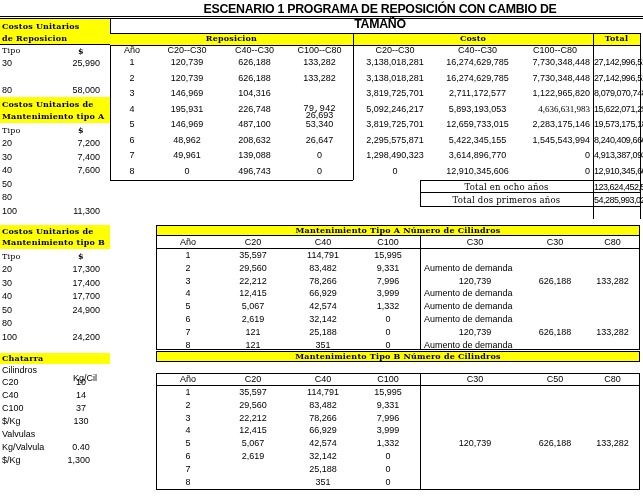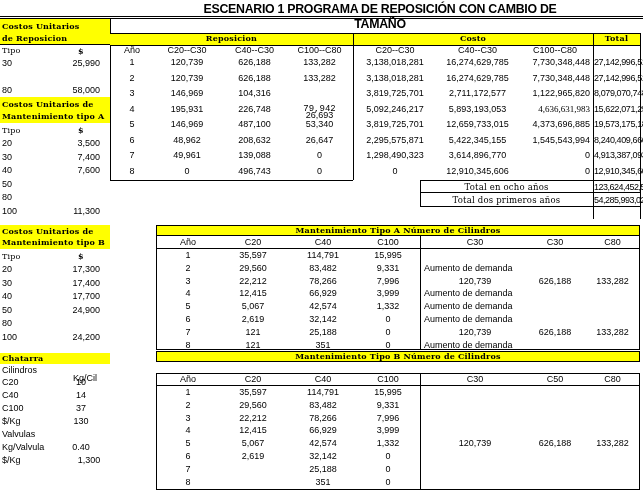--- a/index.html
+++ b/index.html
@@ -46,21 +46,21 @@
 </div>
 
 <div>
   <div class="abs yel" style="left:0;top:97px;width:110px;height:26px;"></div>
   <div class="abs serif" style="left:2px;top:99px;">Costos Unitarios de</div>
   <div class="abs serif" style="left:2px;top:111px;">Mantenimiento tipo A</div>
   <div class="cell serif" style="left:2px;top:125px;font-weight:normal;">Tipo</div>
   <div class="cell serif" style="left:78px;top:124px;">$</div>
   <div id="ma-rows">
       <div class="cell num l serif-n" style="left: 2px; top: 137px; width: 40px;">20</div>
-      <div class="cell num r" style="left: 40px; top: 137px; width: 60px;">3,500</div>
+      <div class="cell num r" style="left: 40px; top: 137px; width: 60px;">7,200</div>
       <div class="cell num l serif-n" style="left: 2px; top: 150.5px; width: 40px;">30</div>
       <div class="cell num r" style="left: 40px; top: 150.5px; width: 60px;">7,400</div>
       <div class="cell num l serif-n" style="left: 2px; top: 164px; width: 40px;">40</div>
       <div class="cell num r" style="left: 40px; top: 164px; width: 60px;">7,600</div>
       <div class="cell num l serif-n" style="left: 2px; top: 177.5px; width: 40px;">50</div>
       <div class="cell num r" style="left: 40px; top: 177.5px; width: 60px;"></div>
       <div class="cell num l serif-n" style="left: 2px; top: 191px; width: 40px;">80</div>
       <div class="cell num r" style="left: 40px; top: 191px; width: 60px;"></div>
       <div class="cell num l serif-n" style="left: 2px; top: 204.5px; width: 40px;">100</div>
       <div class="cell num r" style="left: 40px; top: 204.5px; width: 60px;">11,300</div>
@@ -101,21 +101,21 @@
       <div class="cell num c" style="left: 62px; top: 389px; width: 38px;">14</div>
       <div class="cell num l" style="left: 2px; top: 402px; width: 60px;">C100</div>
       <div class="cell num c" style="left: 62px; top: 402px; width: 38px;">37</div>
       <div class="cell num l" style="left: 2px; top: 415px; width: 60px;">$/Kg</div>
       <div class="cell num c" style="left: 62px; top: 415px; width: 38px;">130</div>
       <div class="cell num l" style="left: 2px; top: 428px; width: 60px;">Valvulas</div>
       <div class="cell num c" style="left: 62px; top: 428px; width: 38px;"></div>
       <div class="cell num l" style="left: 2px; top: 441px; width: 60px;">Kg/Valvula</div>
       <div class="cell num c" style="left: 62px; top: 441px; width: 38px;">0.40</div>
       <div class="cell num l" style="left: 2px; top: 454px; width: 60px;">$/Kg</div>
-      <div class="cell num c" style="left: 70px; top: 454px; width: 38px;">1,300</div>
+      <div class="cell num c" style="left: 52px; top: 454px; width: 38px; text-align: right;">1,300</div>
     </div>
 </div>
 
 <div>
   <div class="box" style="left:110px;top:19px;width:530px;height:161px;border-top:none;border-right:none;border-bottom:none;"></div>
   <div class="abs yel" style="left:110px;top:33px;width:530px;height:11px;border-top:1px solid #000;border-bottom:1px solid #000;"></div>
   <div class="abs serif c" style="left:110px;top:33px;width:243px;">Reposicion</div>
   <div class="abs serif c" style="left:353px;top:33px;width:240px;">Costo</div>
   <div class="abs serif c" style="left:593px;top:33px;width:47px;">Total</div>
   <div class="vl" style="left:353px;top:33px;height:147px;"></div>
@@ -168,21 +168,21 @@
       <div class="cell num c" style="left: 355px; top: 102.5px; width: 80px;">5,092,246,217</div>
       <div class="cell num c" style="left: 435px; top: 102.5px; width: 85px;">5,893,193,053</div>
       <div class="cell num r" style="left: 520px; top: 102.5px; width: 70px; font-family: Liberation Serif, serif;">4,636,631,983</div>
       <div class="cell num r" style="left: 594px; top: 102.5px; width: 42px; letter-spacing: -0.4px; padding-right: 2px;">15,622,071,253</div>
       <div class="cell num c" style="left: 112px; top: 118px; width: 40px;">5</div>
       <div class="cell num c" style="left: 152px; top: 118px; width: 70px;">146,969</div>
       <div class="cell num c" style="left: 222px; top: 118px; width: 65px;">487,100</div>
       <div class="cell num c" style="left: 287px; top: 118px; width: 65px;">53,340</div>
       <div class="cell num c" style="left: 355px; top: 118px; width: 80px;">3,819,725,701</div>
       <div class="cell num c" style="left: 435px; top: 118px; width: 85px;">12,659,733,015</div>
-      <div class="cell num r" style="left: 520px; top: 118px; width: 70px;">4,373,696,885</div>
+      <div class="cell num r" style="left: 520px; top: 118px; width: 70px;">2,283,175,146</div>
       <div class="cell num r" style="left: 594px; top: 118px; width: 42px; letter-spacing: -0.4px; padding-right: 2px;">19,573,175,180</div>
       <div class="cell num c" style="left: 112px; top: 133.5px; width: 40px;">6</div>
       <div class="cell num c" style="left: 152px; top: 133.5px; width: 70px;">48,962</div>
       <div class="cell num c" style="left: 222px; top: 133.5px; width: 65px;">208,632</div>
       <div class="cell num c" style="left: 287px; top: 133.5px; width: 65px;">26,647</div>
       <div class="cell num c" style="left: 355px; top: 133.5px; width: 80px;">2,295,575,871</div>
       <div class="cell num c" style="left: 435px; top: 133.5px; width: 85px;">5,422,345,155</div>
       <div class="cell num r" style="left: 520px; top: 133.5px; width: 70px;">1,545,543,994</div>
       <div class="cell num r" style="left: 594px; top: 133.5px; width: 42px; letter-spacing: -0.4px; padding-right: 2px;">8,240,409,666</div>
       <div class="cell num c" style="left: 112px; top: 149px; width: 40px;">7</div>

